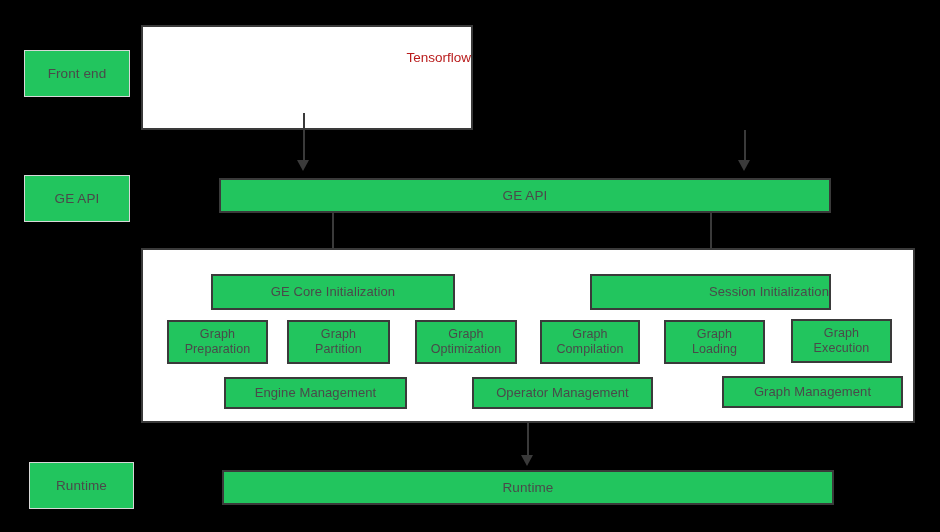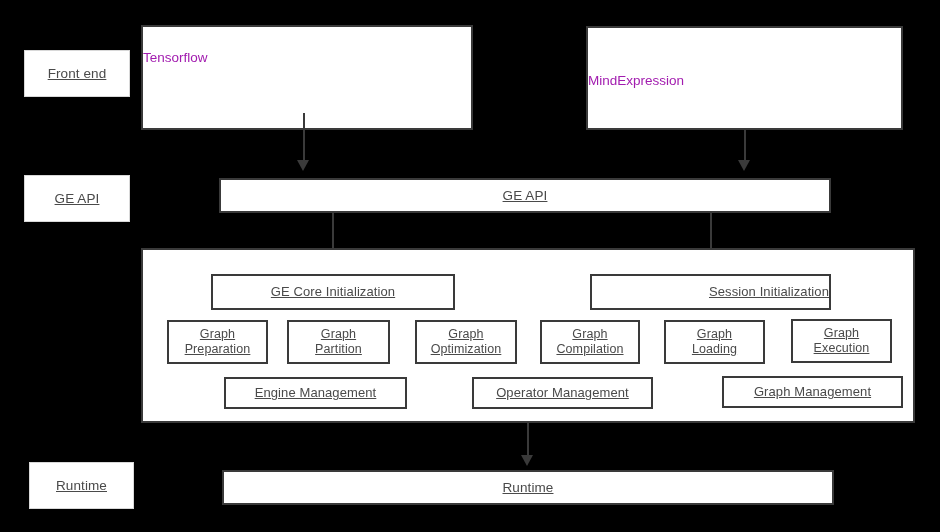--- a/index.html
+++ b/index.html
@@ -13,51 +13,50 @@
   #canvas {
     position: relative;
     width: 940px;
     height: 532px;
     background: #000000;
     overflow: hidden;
   }
   .box {
     position: absolute;
     box-sizing: border-box;
-    background: #ffffff;
+    background: #22c55e;
     border: 2px solid #3a3a3a;
     color: #4a4a4a;
     display: flex;
     align-items: center;
     justify-content: center;
     text-align: center;
     line-height: 1.18;
     font-size: 13px;
     letter-spacing: 0.1px;
-    text-decoration: underline;
   }
   
   .side-label {
     border: 1px solid #d8d8d8;
     font-size: 13.5px;
     color: #4a4a4a;
   }
   
   .panel {
     position: absolute;
     box-sizing: border-box;
     background: #ffffff;
     border: 2px solid #3a3a3a;
   }
   .panel-title {
     position: absolute;
     left: 0;
     right: 0;
-    text-align: left;
-    color: #a21caf;
+    text-align: right;
+    color: #b91c1c;
     font-size: 13.5px;
   }
   .bar {
     font-size: 13.5px;
   }
   .small {
     font-size: 12.5px;
   }
   .mgmt {
     font-size: 13px;
@@ -96,23 +95,20 @@
 
 
   <div class="box side-label" style="left:29px; top:462px; width:105px; height:47px;">
     <span>Runtime</span>
   </div>
 
   <div class="panel" style="left:141px; top:25px; width:332px; height:105px;">
     <div class="panel-title" style="top:23px;">Tensorflow</div>
   </div>
 
-  <div class="panel" style="left:586px; top:26px; width:317px; height:104px;">
-    <div class="panel-title" style="top:45px;">MindExpression</div>
-  </div>
 
   <div class="vline" style="left:303px; top:113px; height:49px;"></div>
   <div class="arrowhead" style="left:297px; top:160px;"></div>
 
   <div class="vline" style="left:744px; top:130px; height:32px;"></div>
   <div class="arrowhead" style="left:738px; top:160px;"></div>
 
   <div class="box bar" style="left:219px; top:178px; width:612px; height:35px;">
     <span>GE API</span>
   </div>

